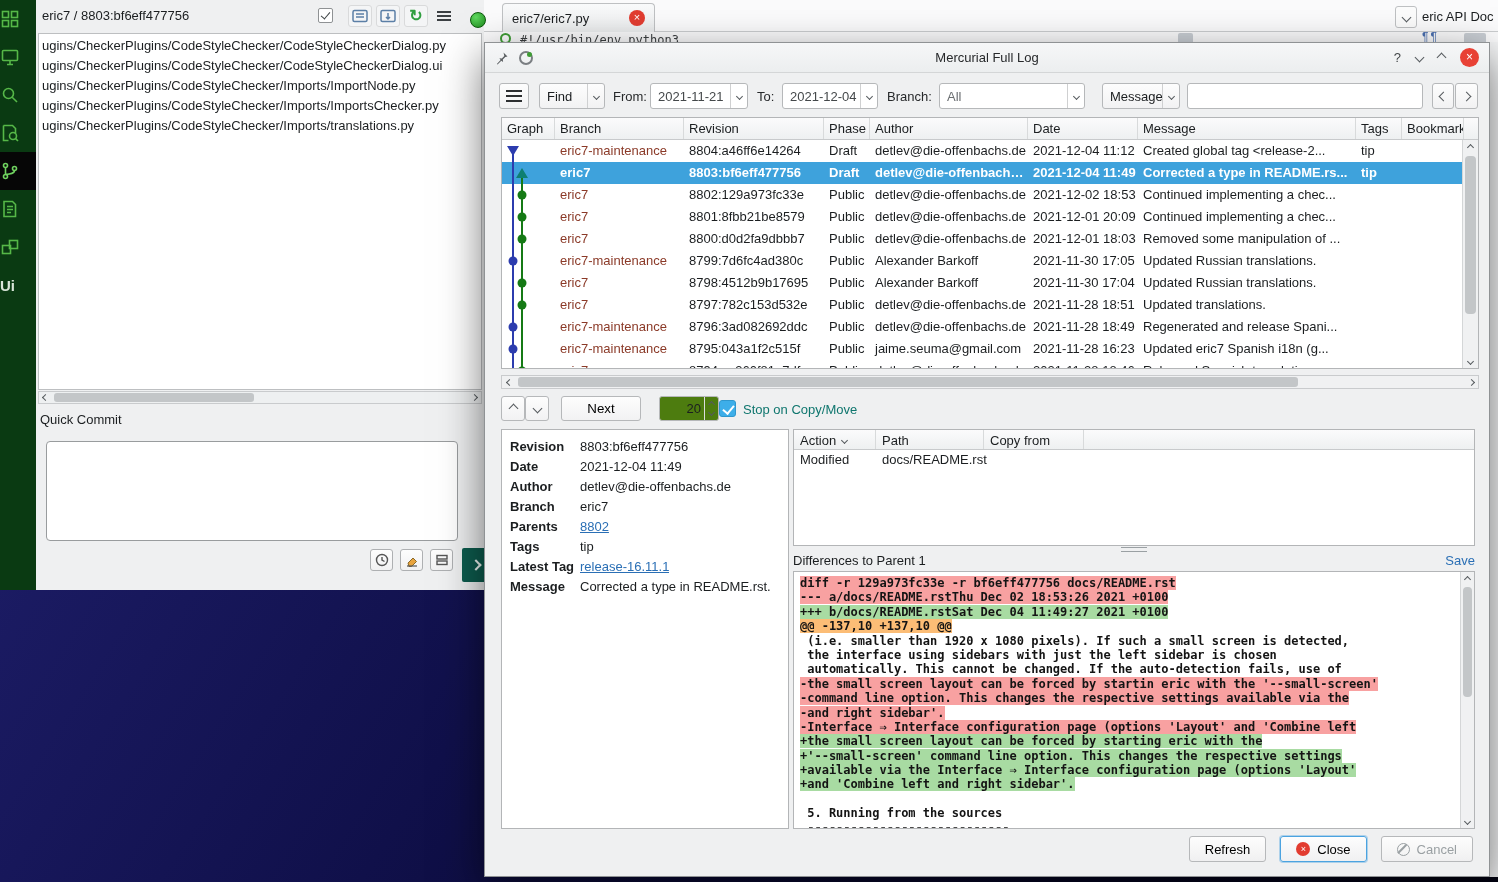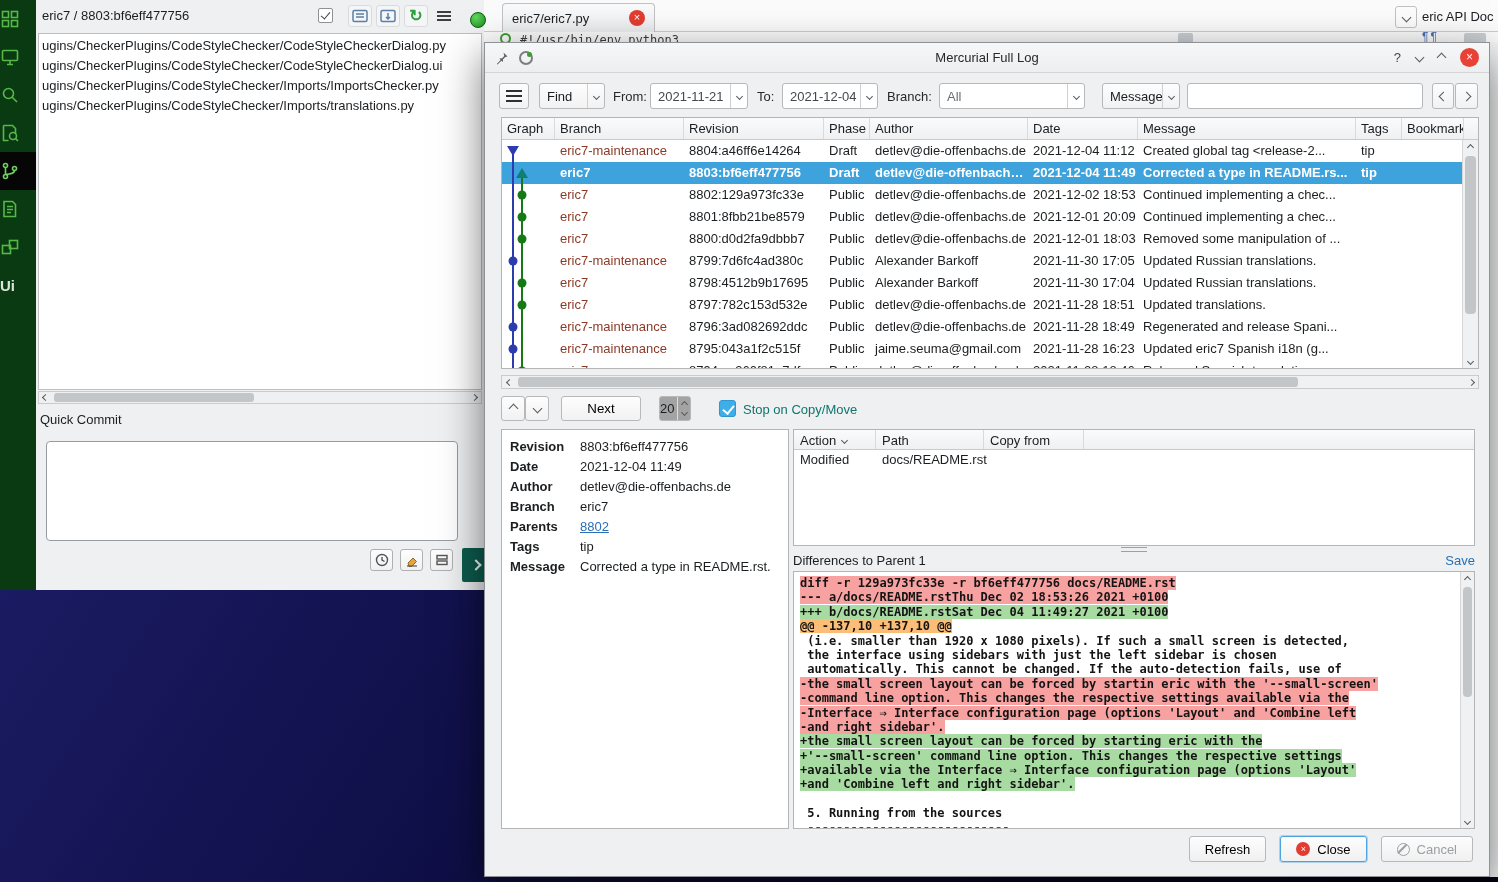--- a/index.html
+++ b/index.html
@@ -100,21 +100,21 @@
 .log-vscroll .thumb{position:absolute;left:2px;right:2px;top:16px;height:158px;background:#c3c6c8;border-radius:4px}
 .vs-arr{position:absolute;left:0;width:15px;height:14px;display: flex;align-items:center;justify-content:center}
 
 .dlg-hscroll{position:absolute;left:16px;top:332px;width:978px;height:14px;background:#f0f1f2;border:1px solid #c9cbcd}
 .dlg-hscroll .thumb{position:absolute;left:16px;top:1px;width:780px;height:10px;background:#c3c6c8;border-radius:3px}
 .hs-arr{position:absolute;top:1px;width:14px;height:10px;display:flex;align-items:center;justify-content:center}
 
 .nav-row{position:absolute;left:16px;top:352px;right:16px;height:28px}
 .nav-btn{position:absolute;top:1px;width:24px;height:25px;border:1px solid #b6b8ba;border-radius:3px;background:linear-gradient(#fdfdfd,#f2f2f3);display:flex;align-items:center;justify-content:center}
 .next-btn{position:absolute;left:60px;top:1px;width:80px;height:25px}
-.spinbox{position:absolute;left:158px;top:1px;width:32px;height:25px;background:#a3a3a3;border:1px solid #b6b8ba;border-radius:3px;display:flex;align-items:stretch}
+.spinbox{position:absolute;left:158px;top:1px;width:60px;height:25px;background:#4d7c0f;border:1px solid #b6b8ba;border-radius:3px;display:flex;align-items:stretch}
 .spin-val{flex:1;text-align:right;padding:4px 3px 0 0}
 .spin-arrows{width:14px;border-left:1px solid #dcdddd;display:flex;flex-direction:column;align-items:center;justify-content:center;gap:3px}
 .cb-check{position:absolute;left:218px;top:5px;width:17px;height:17px;background:#3daee9;border:1px solid #2f97cd;border-radius:3px}
 .cb-check::after{content:"";position:absolute;left:5px;top:2px;width:5px;height:9px;border:solid #fff;border-width:0 2px 2px 0;transform:rotate(40deg)}
 .stop-label{position:absolute;left:242px;top:7px;color:#0f766e}
 
 .details-panel{position:absolute;left:16px;top:386px;width:288px;height:400px;background:#fff;border:1px solid #b3b5b7;padding:7px 8px}
 .detail-row{display:flex;height:20px;line-height:20px}
 .detail-label{width:70px;font-weight:bold;flex:none}
 .detail-value{white-space:nowrap;overflow:hidden}
@@ -245,20 +245,21 @@
         <span class="refresh-glyph">↻</span>
       </div>
     <div class="mw-tool" style="left:432px;border:none;background:none">
         <span class="burger"></span>
       </div>
 
     <div class="file-panel">
       <div id="file-list">
           <div class="file-item">ugins/CheckerPlugins/CodeStyleChecker/CodeStyleCheckerDialog.py</div>
           <div class="file-item">ugins/CheckerPlugins/CodeStyleChecker/CodeStyleCheckerDialog.ui</div>
+          <div class="file-item">ugins/CheckerPlugins/CodeStyleChecker/Imports/ImportNode.py</div>
           <div class="file-item">ugins/CheckerPlugins/CodeStyleChecker/Imports/ImportsChecker.py</div>
           <div class="file-item">ugins/CheckerPlugins/CodeStyleChecker/Imports/translations.py</div>
         </div>
     </div>
     <div class="fp-hscroll">
       <span class="sb-arr" style="left:0">
           <i class="chev small left"></i>
         </span>
       <span class="thumb"></span>
       <span class="sb-arr" style="right:0">
@@ -596,20 +597,24 @@
           </div>
           <div class="detail-row">
             <span class="detail-label">Parents</span>
             <span class="detail-value link">8802</span>
           </div>
           <div class="detail-row">
             <span class="detail-label">Tags</span>
             <span class="detail-value">tip</span>
           </div>
           <div class="detail-row">
+            <span class="detail-label">Latest Tag</span>
+            <span class="detail-value link">release-16.11.1</span>
+          </div>
+          <div class="detail-row">
             <span class="detail-label">Message</span>
             <span class="detail-value">Corrected a type in README.rst.</span>
           </div>
         </div>
     </div>
 
     <div class="files-panel">
       <div class="files-head">
         <span class="fh f-action">
             <span>Action</span>
@@ -645,22 +650,22 @@
       <div id="diff-lines">
           <div class="diff-line"><span class="dt-removed">diff -r 129a973fc33e -r bf6eff477756 docs/README.rst</span></div>
           <div class="diff-line"><span class="dt-removed">--- a/docs/README.rstThu Dec 02 18:53:26 2021 +0100</span></div>
           <div class="diff-line"><span class="dt-added">+++ b/docs/README.rstSat Dec 04 11:49:27 2021 +0100</span></div>
           <div class="diff-line"><span class="dt-hunk">@@ -137,10 +137,10 @@</span></div>
           <div class="diff-line"><span class="dt-context"> (i.e. smaller than 1920 x 1080 pixels). If such a small screen is detected,</span></div>
           <div class="diff-line"><span class="dt-context"> the interface using sidebars with just the left sidebar is chosen</span></div>
           <div class="diff-line"><span class="dt-context"> automatically. This cannot be changed. If the auto-detection fails, use of</span></div>
           <div class="diff-line"><span class="dt-removed">-the small screen layout can be forced by startin eric with the '--small-screen'</span></div>
           <div class="diff-line"><span class="dt-removed">-command line option. This changes the respective settings available via the</span></div>
+          <div class="diff-line"><span class="dt-removed">-and right sidebar'.</span></div>
           <div class="diff-line"><span class="dt-removed">-Interface ⇒ Interface configuration page (options 'Layout' and 'Combine left</span></div>
-          <div class="diff-line"><span class="dt-removed">-and right sidebar'.</span></div>
           <div class="diff-line"><span class="dt-added">+the small screen layout can be forced by starting eric with the</span></div>
           <div class="diff-line"><span class="dt-added">+'--small-screen' command line option. This changes the respective settings</span></div>
           <div class="diff-line"><span class="dt-added">+available via the Interface ⇒ Interface configuration page (options 'Layout'</span></div>
           <div class="diff-line"><span class="dt-added">+and 'Combine left and right sidebar'.</span></div>
           <div class="diff-line"><span class="dt-context"></span></div>
           <div class="diff-line"><span class="dt-context"> 5. Running from the sources</span></div>
           <div class="diff-line"><span class="dt-context"> ----------------------------</span></div>
         </div>
       <div class="diff-vscroll">
         <span class="vs-arr" style="top:0;width:13px">

